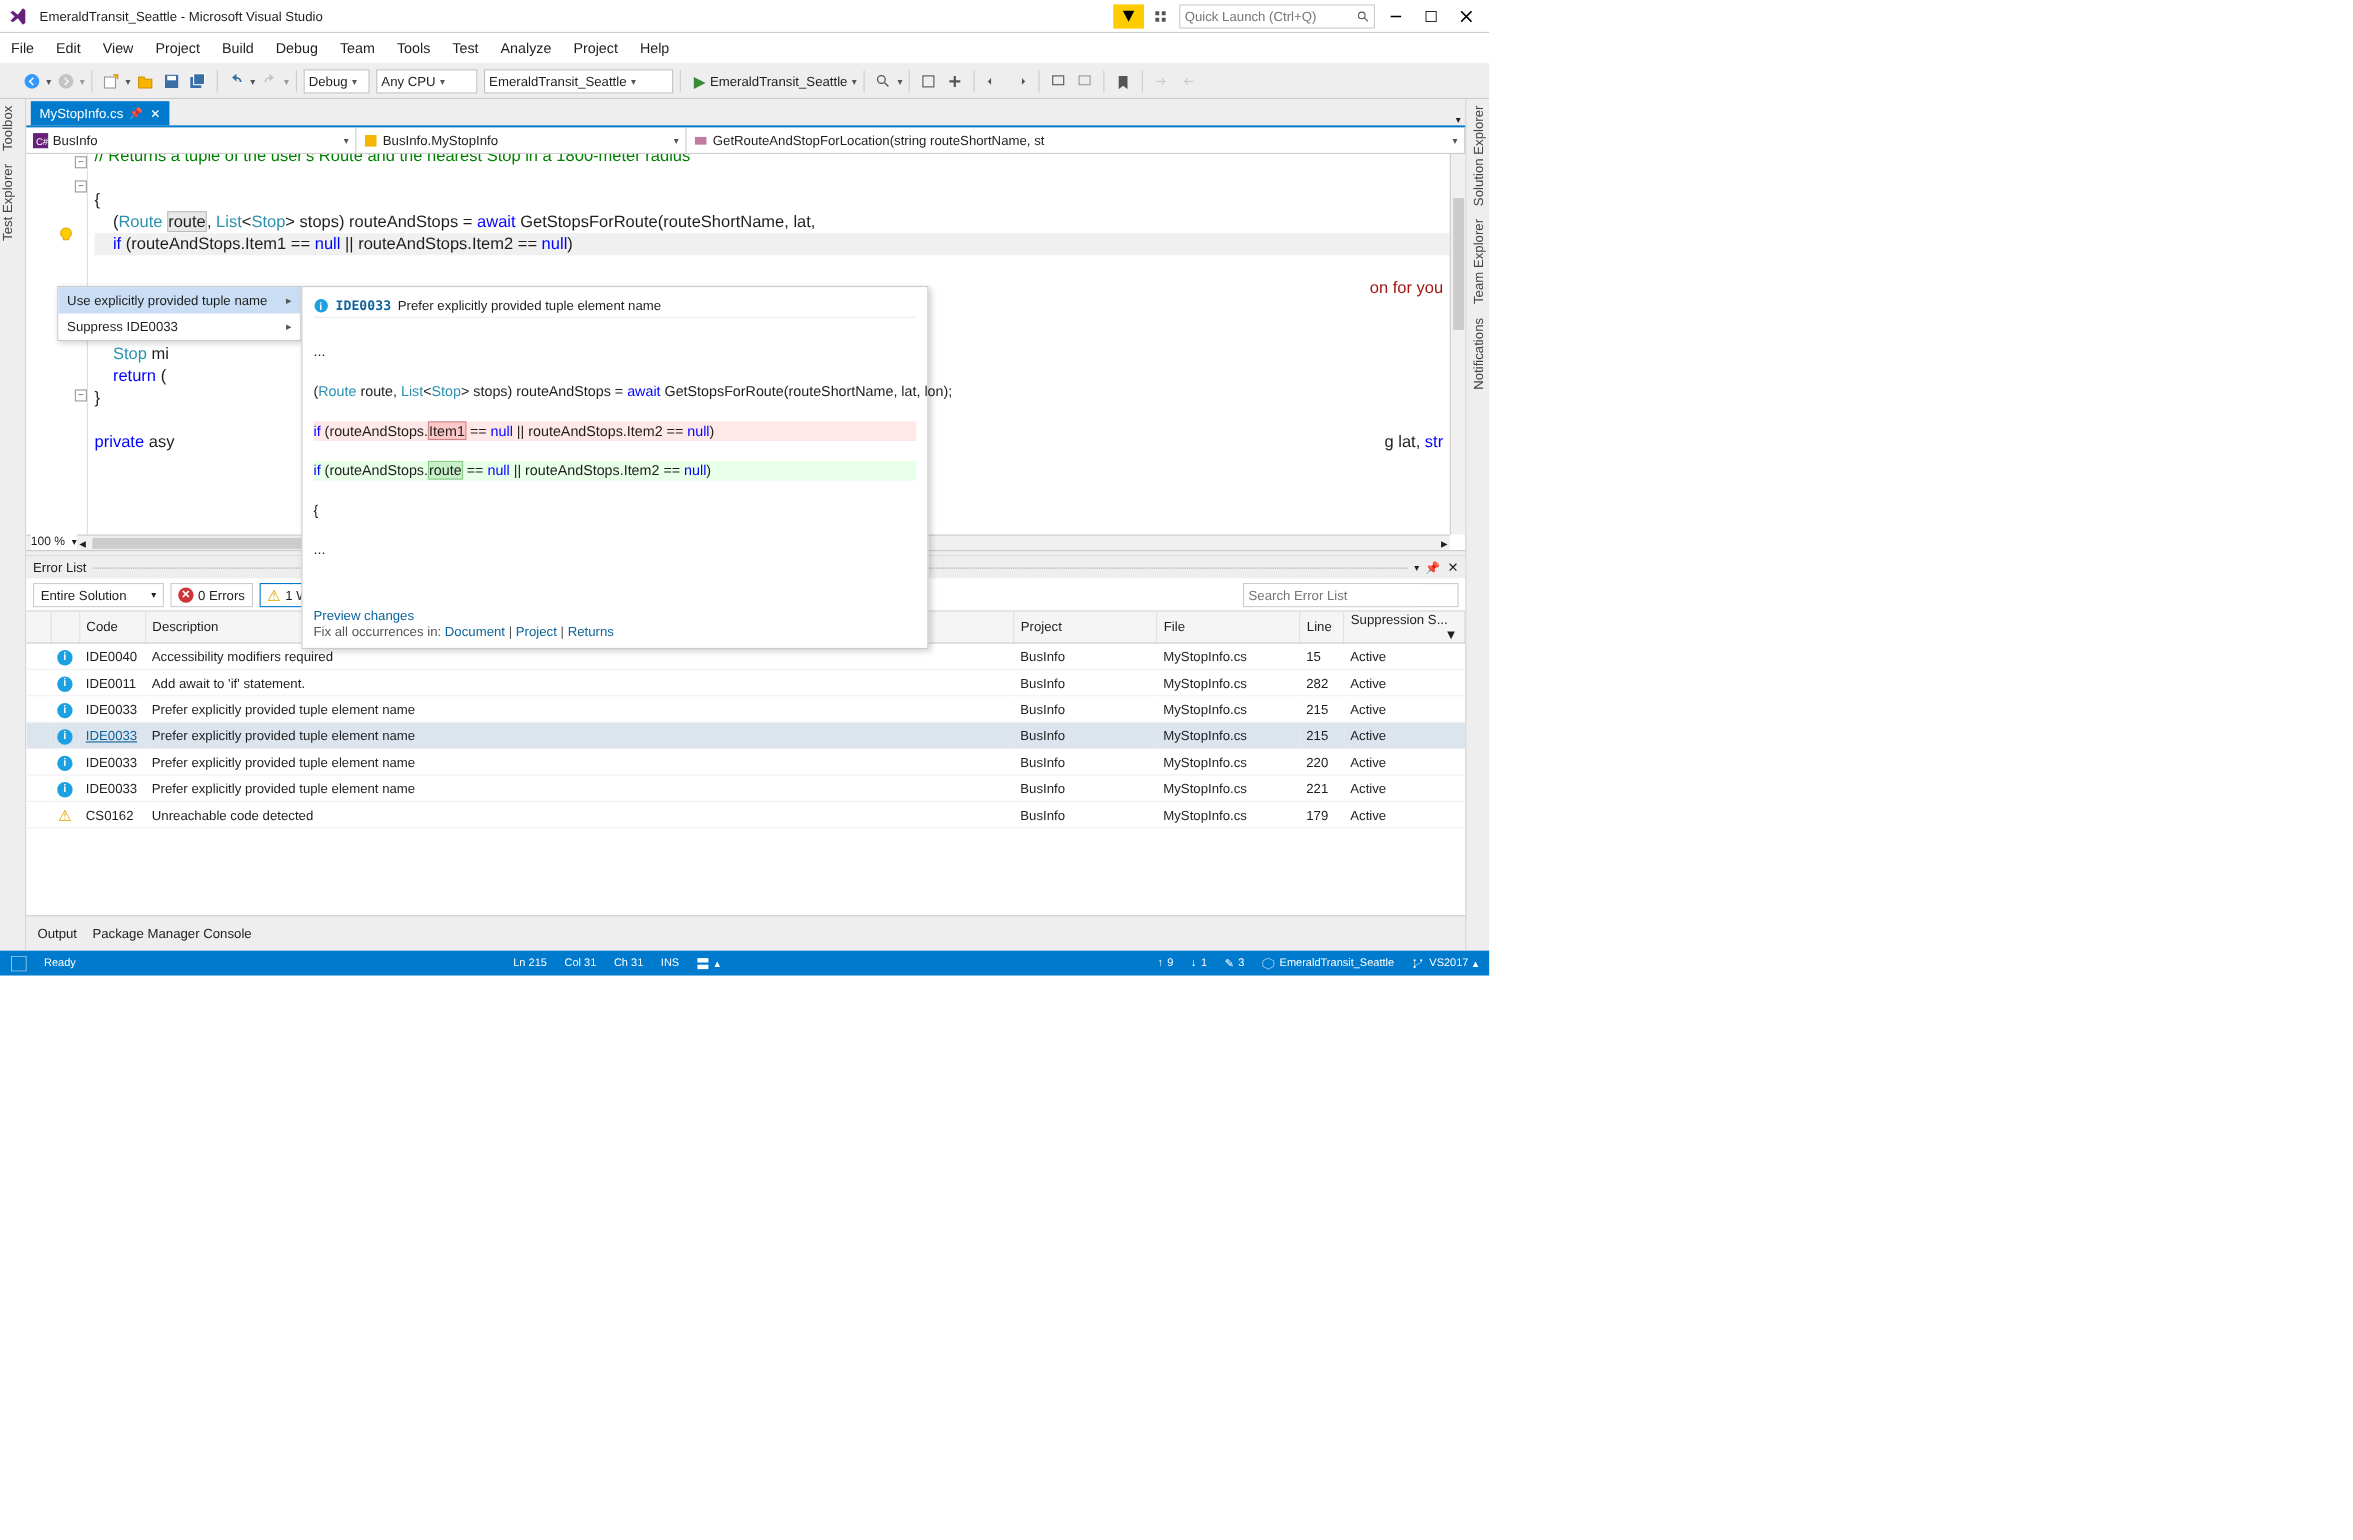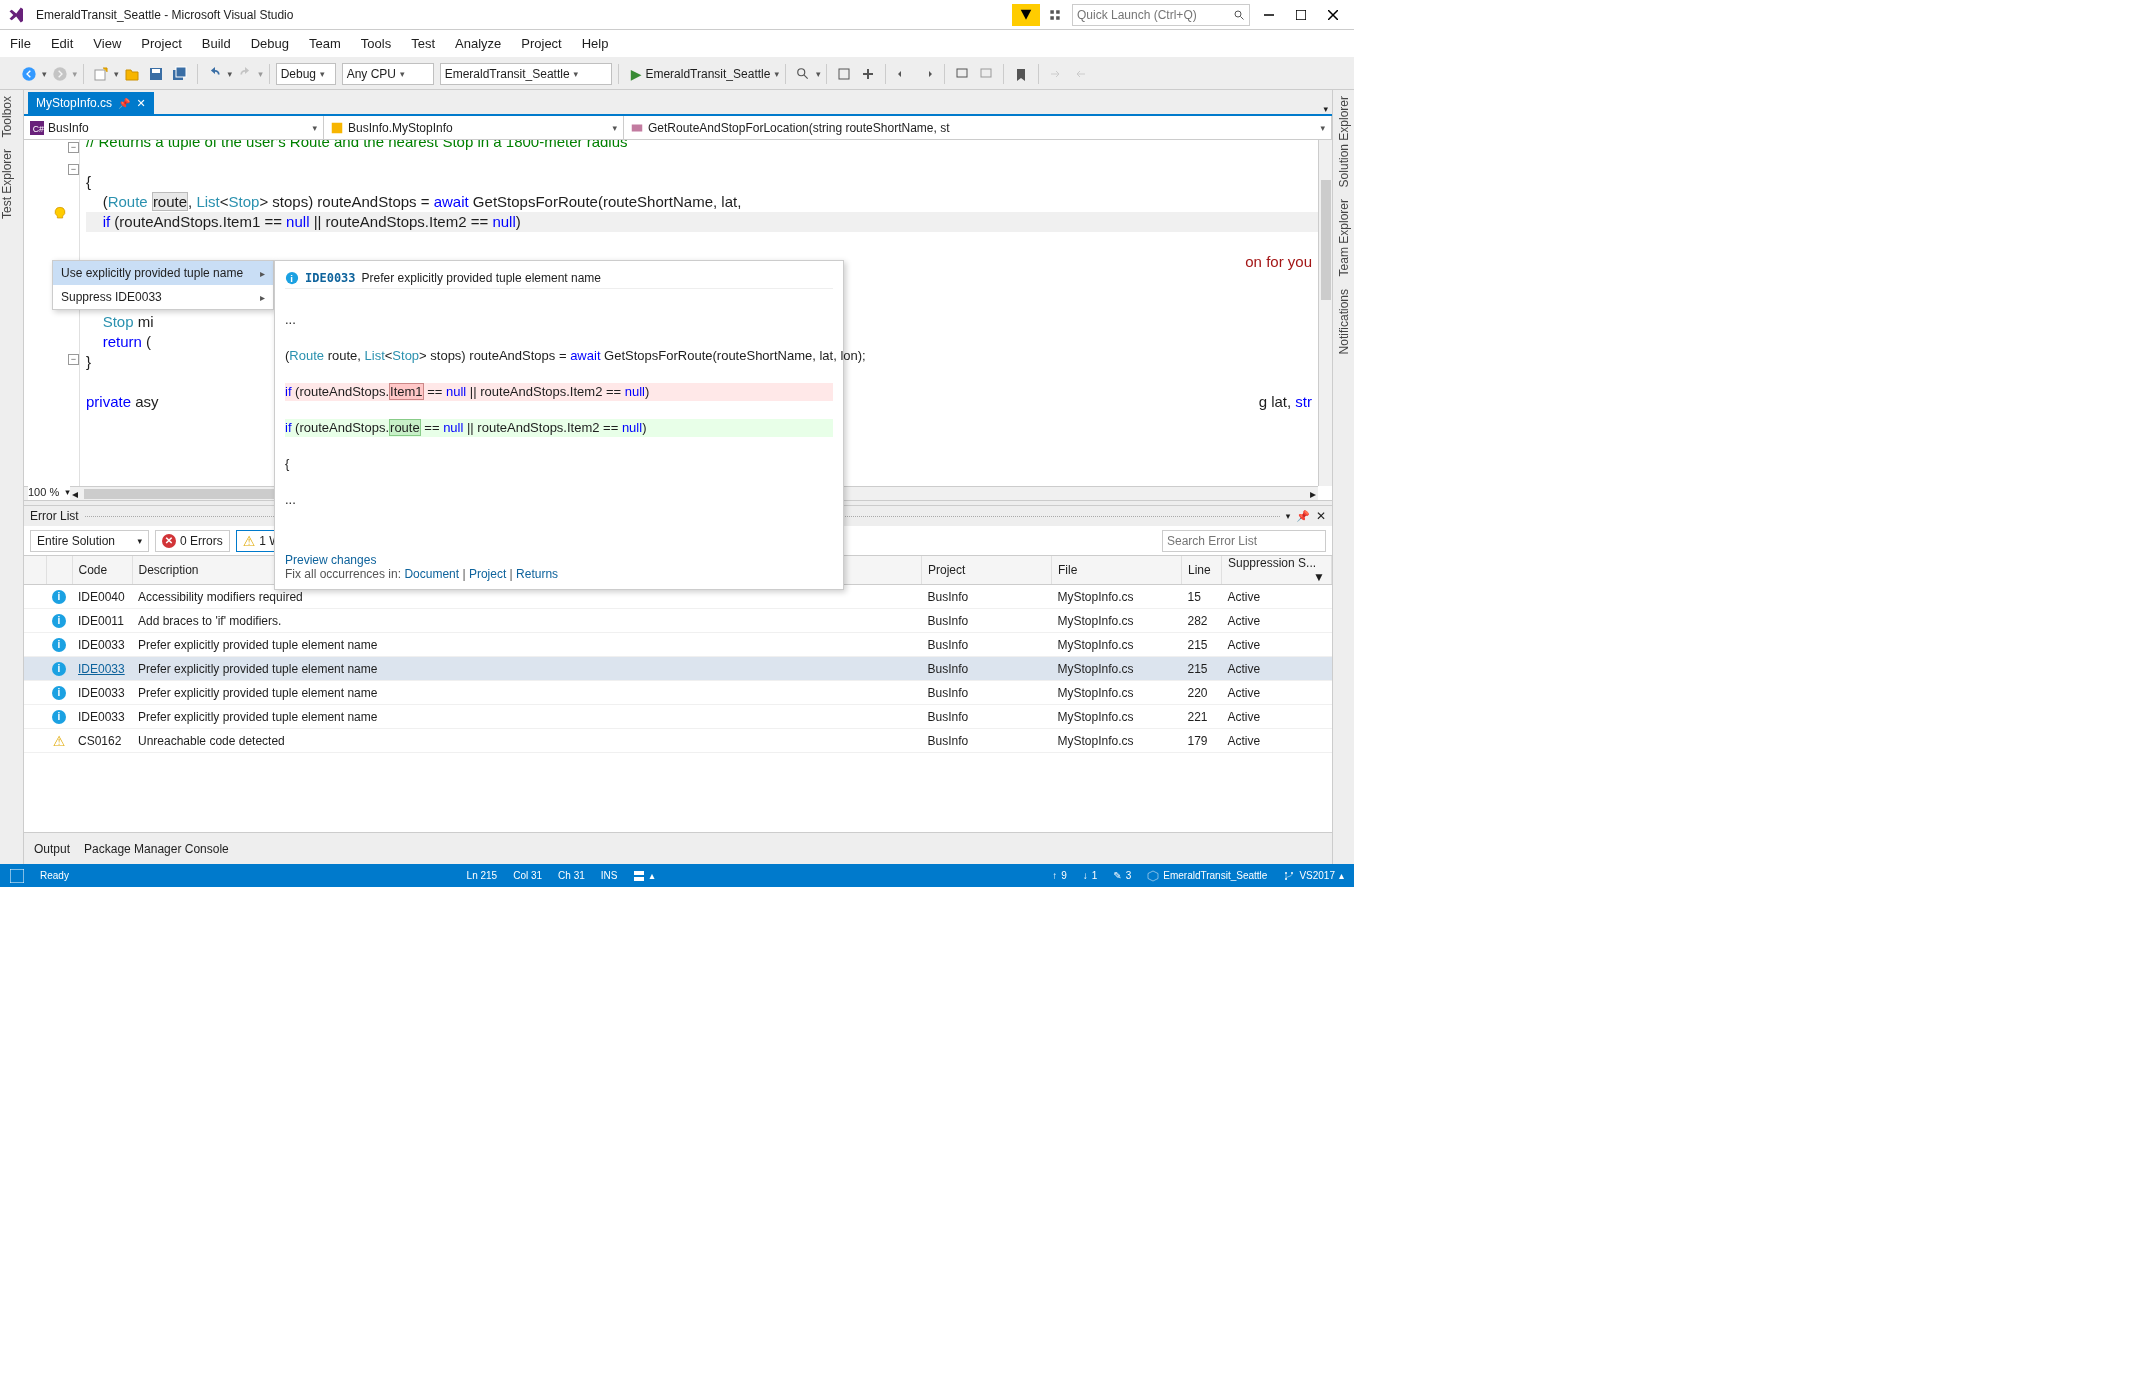--- a/index.html
+++ b/index.html
@@ -73,21 +73,21 @@
 .splitter { height:6px; background:#eee; border-top:1px solid #ccc; border-bottom:1px solid #ccc; cursor:row-resize; }
 
 .errorlist { flex:1; background:#fff; display:flex; flex-direction:column; min-height:0;}
 .el-title { height:20px; display:flex; align-items:center; padding:0 6px; font-size:12px; background:#eee; }
 .el-title .titletxt { flex:0 0 auto; }
 .el-title .dots { flex:1; border-bottom:1px dotted #aaa; height:1px; margin:0 6px; }
 .el-toolbar { height:30px; display:flex; align-items:center; padding:0 6px; gap:6px; background:#fff; border-bottom:1px solid #ccc; }
 .el-toolbar .combo { border:1px solid #ccc; height:22px; padding:0 6px; display:flex; align-items:center; font-size:12px; }
 .el-toolbar .btn { border:1px solid #ccc; height:22px; padding:0 6px; display:flex; align-items:center; gap:4px; font-size:12px; background:#fff; }
 .el-toolbar .btn.sel { border-color:#007acc; }
-.el-toolbar .search { margin-left:auto; border:1px solid #ccc; height:22px; width:164px; display:flex; padding:0 4px;gap:44px;}
+.el-toolbar .search { margin-left:auto; border:1px solid #ccc; height:22px; width:196px; display:flex; padding:0 4px;gap:44px;}
 .el-toolbar .search input { border:none; outline:none; flex:1; font-size:12px; color:#999;}
 .el-grid { flex:1; overflow:auto; }
 .el-grid table { border-collapse:collapse; width:100%; font-size:12px; }
 .el-grid th { text-align:left; height:22px; padding:0 6px; background:#f5f5f5; border-right:1px solid #e0e0e0; border-bottom:1px solid #ccc; font-weight:normal; }
 .el-grid td { height:24px; padding:0 6px; border-bottom:1px solid #f0f0f0; }
 .el-grid tr.sel td { background:#dce4ee; }
 .el-grid .ico { width:18px; text-align:center;}
 .info-circle { display:inline-block; width:14px; height:14px; border-radius:50%; background:#1ba1e2; color:#fff; font-size:10px; font-weight:bold; line-height:14px; text-align:center; }
 .warn-tri { color:#e0a800; font-size:14px;}
 .link-ul { color:#0e639c; text-decoration:underline;}
@@ -471,21 +471,21 @@
                 <td>Accessibility modifiers required</td>
                 <td>BusInfo</td>
                 <td>MyStopInfo.cs</td>
                 <td>15</td>
                 <td>Active</td>
               </tr>
               <tr>
                 <td></td>
                 <td class="ico"><span class="info-circle">i</span></td>
                 <td>IDE0011</td>
-                <td>Add braces to 'if' modifiers.</td>
+                <td>Add await to 'if' statement.</td>
                 <td>BusInfo</td>
                 <td>MyStopInfo.cs</td>
                 <td>282</td>
                 <td>Active</td>
               </tr>
               <tr>
                 <td></td>
                 <td class="ico"><span class="info-circle">i</span></td>
                 <td>IDE0033</td>
                 <td>Prefer explicitly provided tuple element name</td>

